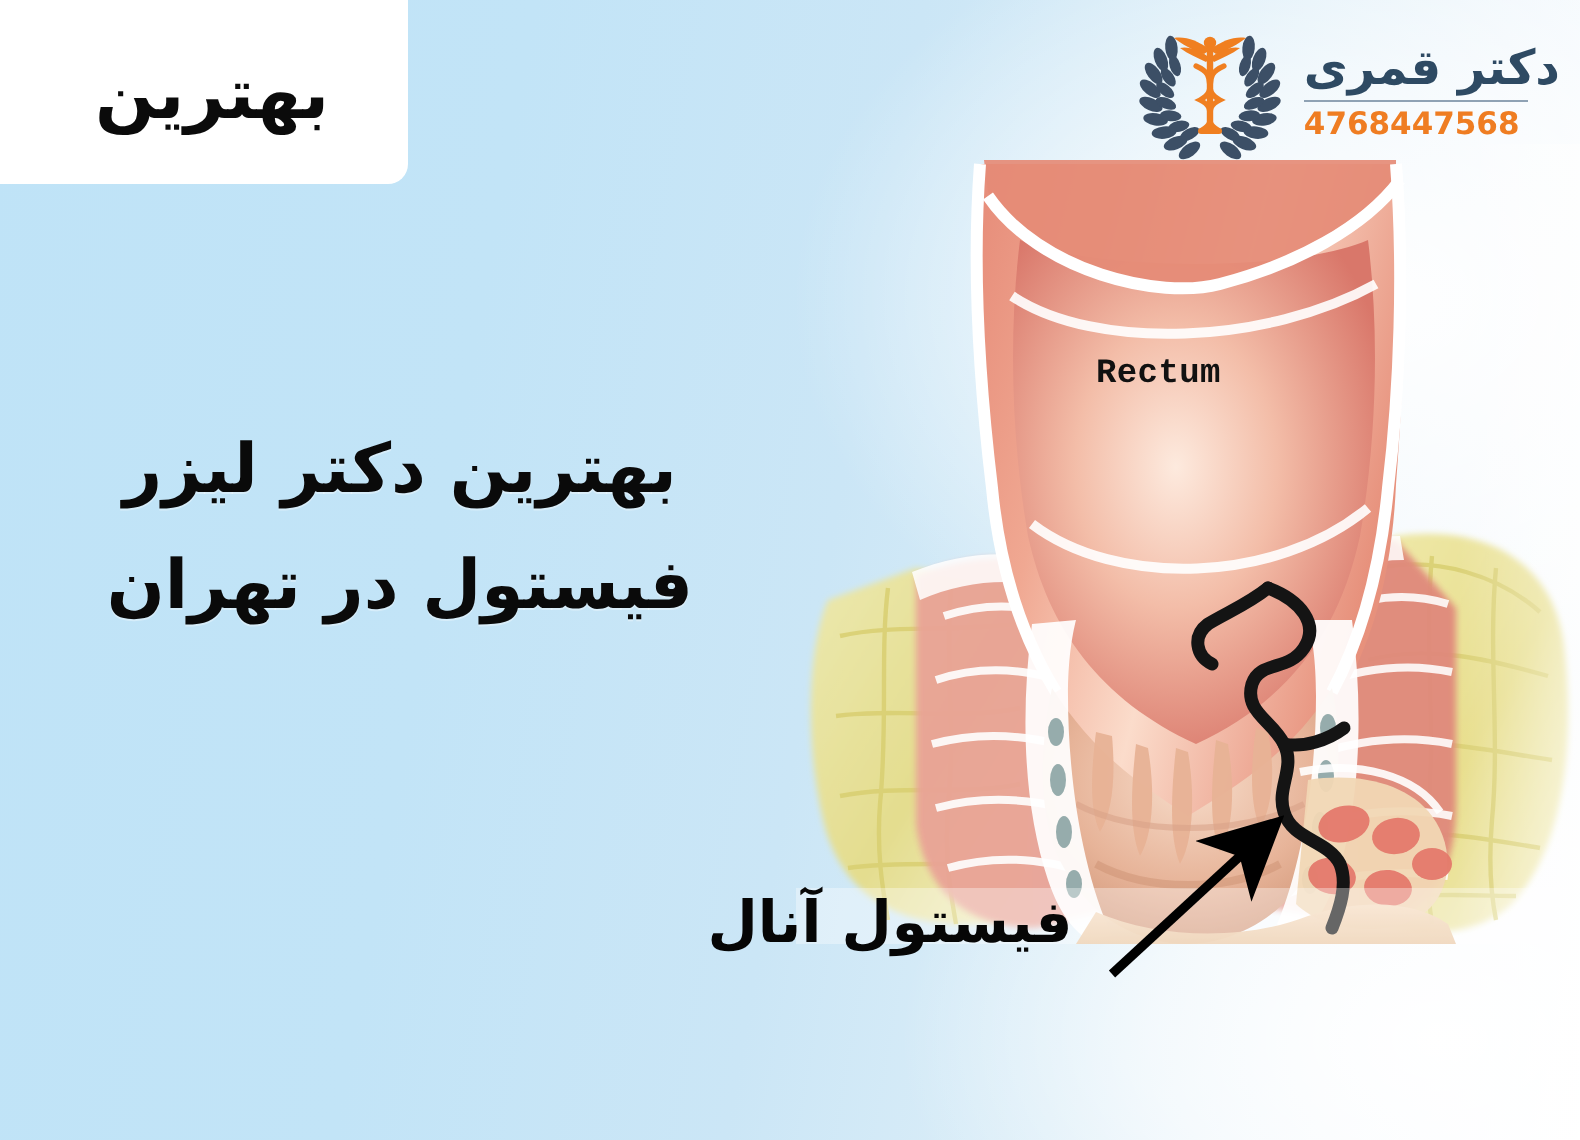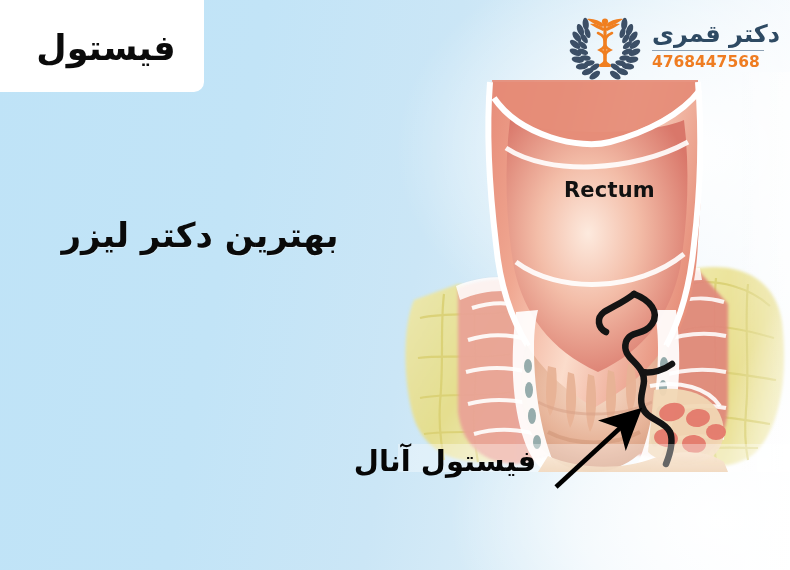--- a/index.html
+++ b/index.html
@@ -62,22 +62,22 @@
     direction:rtl;text-align:center;color:#060606;
     font-size:29px;font-weight:bold;line-height:1.1;
   }
 
   
   .illus{position:absolute;left:398px;top:72px;width:392px;height:400px;}
   .illus svg{display:block;width:100%;height:100%;}
 
   
   .rectum-label{
-    position:absolute;left:564px;top:178px;
-    font-size:21px;font-weight:bold;color:#111111;letter-spacing:0.2px;
+    position:absolute;left:548px;top:178px;
+    font-size:17px;font-weight:bold;color:#111111;letter-spacing:0.2px;font-family:Liberation Mono, monospace;
   }
 
   
   .pointer{position:absolute;left:540px;top:395px;width:120px;height:100px;}
   .pointer svg{display:block;width:100%;height:100%;overflow:visible;}
 </style>
 </head>
 <body>
 
 <div id="poster">
@@ -251,21 +251,21 @@
       <defs>
         <marker id="arrowHead" markerWidth="9" markerHeight="9" refX="6" refY="4.5" orient="auto" markerUnits="strokeWidth">
           <path d="M0,0 L9,4.5 L0,9 L2.4,4.5 Z" fill="#000000"></path>
         </marker>
       </defs>
       <line x1="16" y1="92" x2="92" y2="22" stroke="#000000" stroke-width="4.6" marker-end="url(#arrowHead)"></line>
     </svg>
   </div>
 
   <div class="title-plate">
-    <span class="kw">فیستول</span>
+    <span class="kw">بهترین</span>
   </div>
 
   <div class="logo-block">
     <div class="logo-text">
       <span class="brand">دکتر قمری</span>
       <span class="brand-rule"></span>
       <span class="phone">4768447568</span>
     </div>
     <div class="logo-mark">
       <svg viewBox="0 0 74 74" xmlns="http://www.w3.org/2000/svg">
@@ -395,17 +395,18 @@
           </g>
 
           <rect x="31" y="55" width="12" height="3" rx="1.5" fill="#f07f20"></rect>
         </g>
       </svg>
     </div>
   </div>
 
   <div class="headline">
     <span class="ln">بهترین دکتر لیزر</span>
+    <span class="ln">فیستول در تهران</span>
   </div>
 
   <div class="caption">فیستول آنال</div>
 
 </div>
 
 </body></html>

